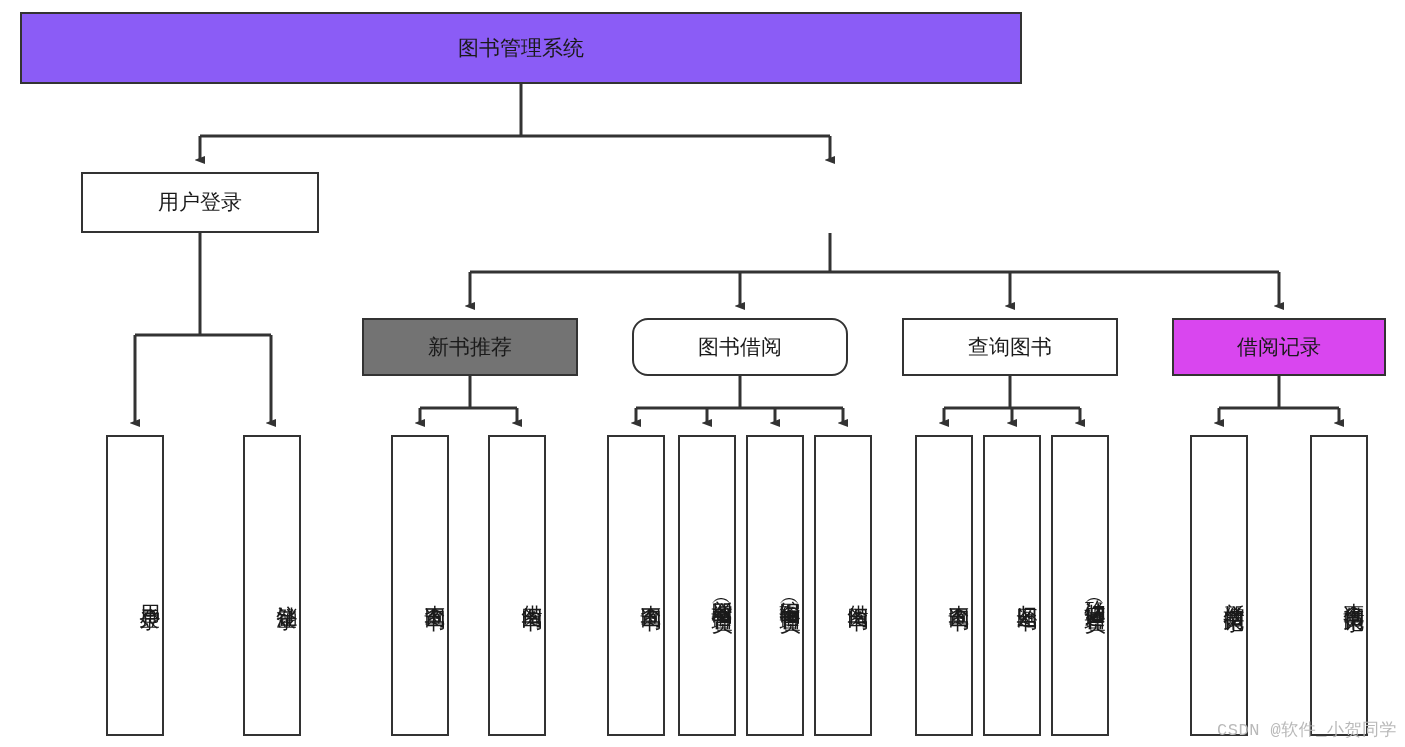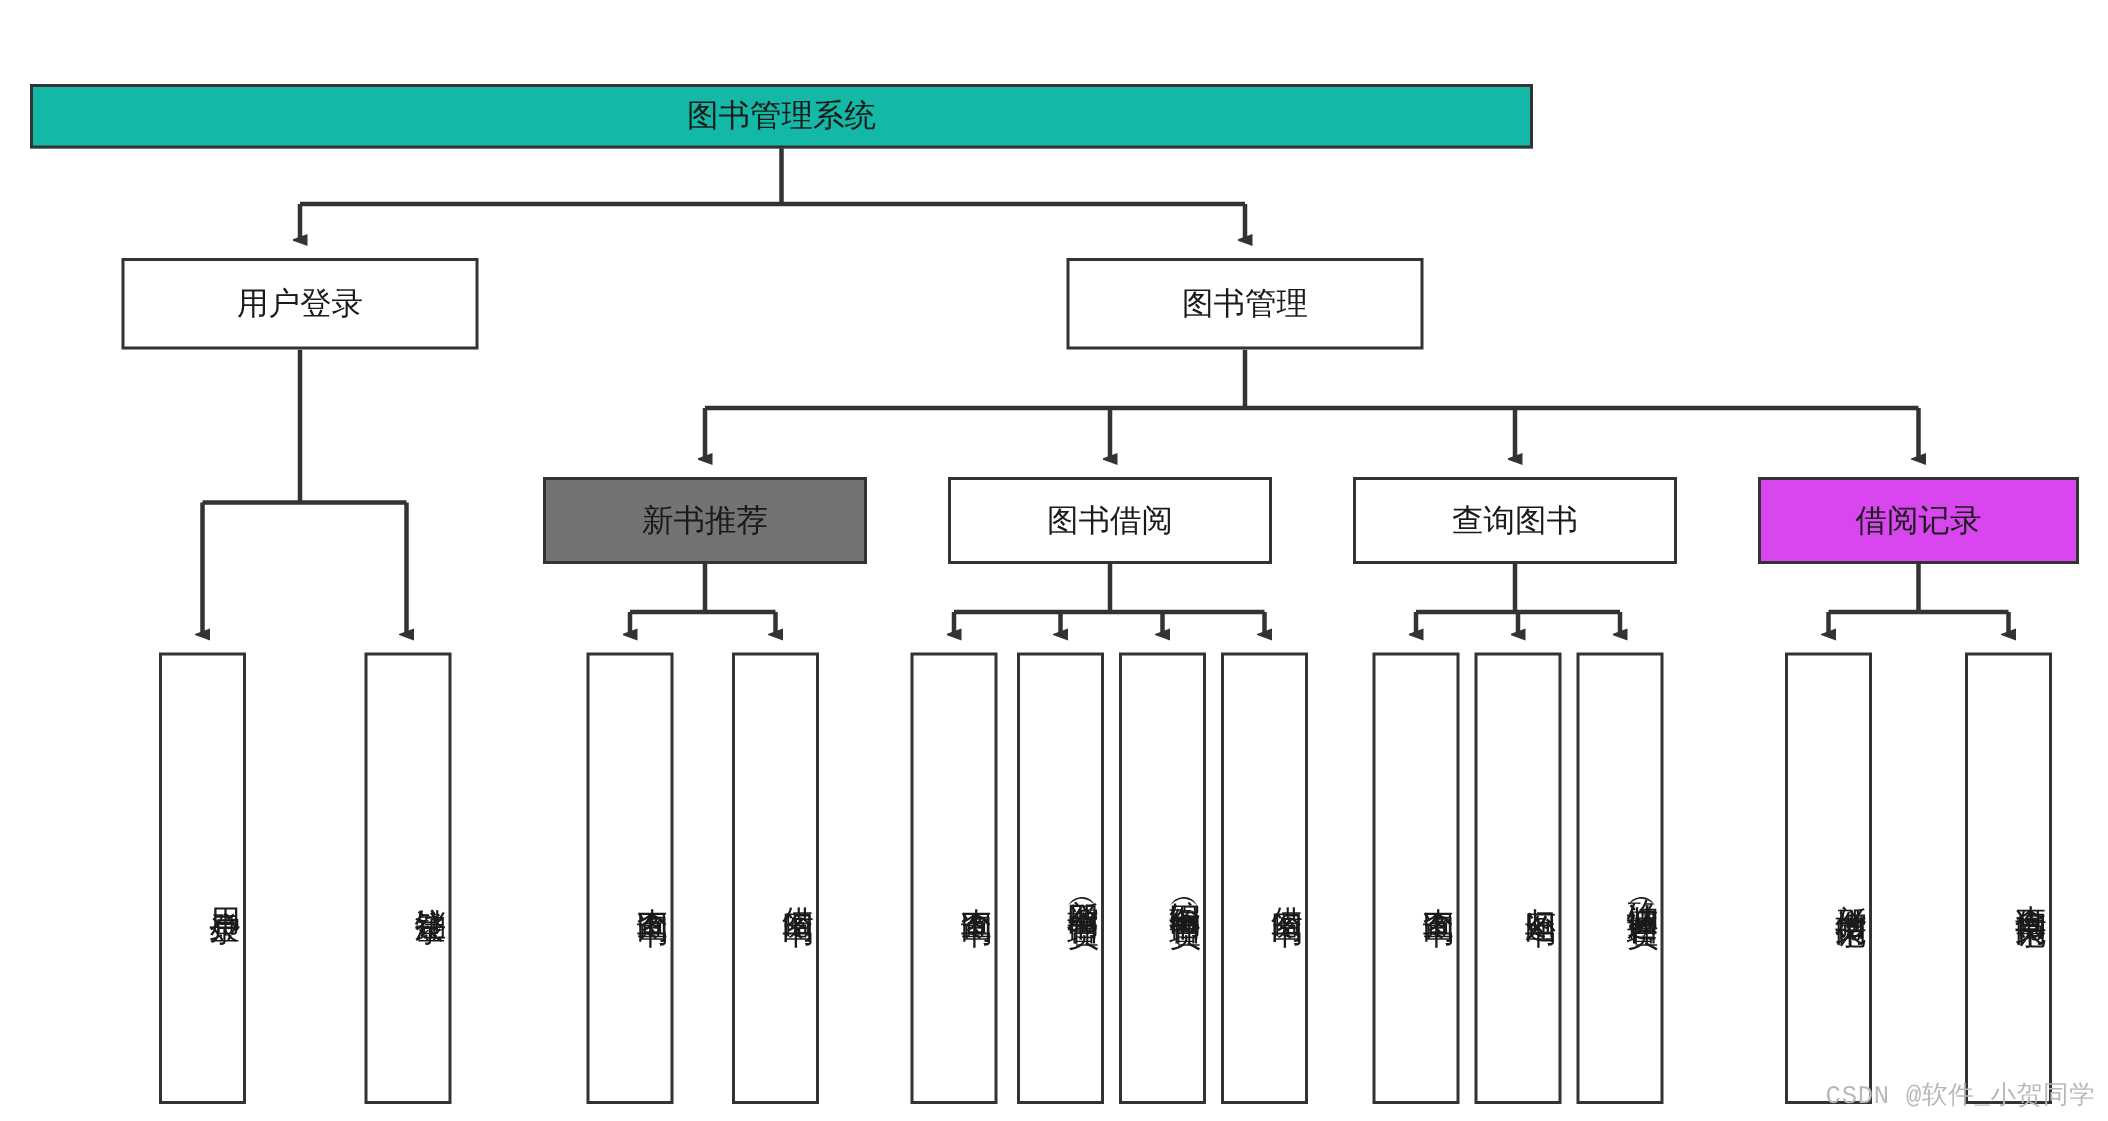--- a/index.html
+++ b/index.html
@@ -124,35 +124,32 @@
     </g>
 
     <g stroke="#333333" stroke-width="3" fill="none">
       <path d="M1279,376 L1279,408"></path>
       <path d="M1219,408 L1339,408"></path>
       <path d="M1219,408 L1219,423" marker-end="url(#arrow)"></path>
       <path d="M1339,408 L1339,423" marker-end="url(#arrow)"></path>
     </g>
   </svg>
 
-  <div class="node horiz" style="left: 20px; top: 12px; width: 1002px; height: 43px; border-color: rgb(51, 51, 51); background: #14b8a6; color: rgb(26, 26, 26); margin-top: 44px;">
+  <div class="node horiz" style="left: 20px; top: 12px; width: 1002px; height: 72px; border-color: rgb(51, 51, 51); background: #8b5cf6; color: rgb(26, 26, 26);">
     <span class="lbl">图书管理系统</span>
   </div>
 
   <div class="node horiz" style="left: 81px; top: 172px; width: 238px; height: 61px; border-color: rgb(51, 51, 51); background: rgb(255, 255, 255); color: rgb(26, 26, 26);">
     <span class="lbl">用户登录</span>
   </div>
-  <div class="node horiz" style="left: 711px; top: 172px; width: 238px; height: 61px; border-color: rgb(51, 51, 51); background: rgb(255, 255, 255); color: rgb(26, 26, 26);">
-    <span class="lbl">图书管理</span>
-  </div>
 
   <div class="node horiz" style="left: 362px; top: 318px; width: 216px; height: 58px; border-color: rgb(51, 51, 51); background: #737373; color: rgb(26, 26, 26);">
     <span class="lbl">新书推荐</span>
   </div>
-  <div class="node horiz" style="left: 632px; top: 318px; width: 216px; height: 58px; border-color: rgb(51, 51, 51); background: rgb(255, 255, 255); color: rgb(26, 26, 26);">
+  <div class="node horiz" style="left: 632px; top: 318px; width: 216px; height: 58px; border-color: rgb(51, 51, 51); background: rgb(255, 255, 255); color: rgb(26, 26, 26); border-radius: 16px;">
     <span class="lbl">图书借阅</span>
   </div>
   <div class="node horiz" style="left: 902px; top: 318px; width: 216px; height: 58px; border-color: rgb(51, 51, 51); background: rgb(255, 255, 255); color: rgb(26, 26, 26);">
     <span class="lbl">查询图书</span>
   </div>
   <div class="node horiz" style="left: 1172px; top: 318px; width: 214px; height: 58px; border-color: rgb(51, 51, 51); background: #d946ef; color: rgb(26, 26, 26);">
     <span class="lbl">借阅记录</span>
   </div>
 
   <div class="node vert" style="left: 106px; top: 435px; width: 58px; height: 301px; border-color: rgb(51, 51, 51); background: rgb(255, 255, 255); color: rgb(26, 26, 26);">

